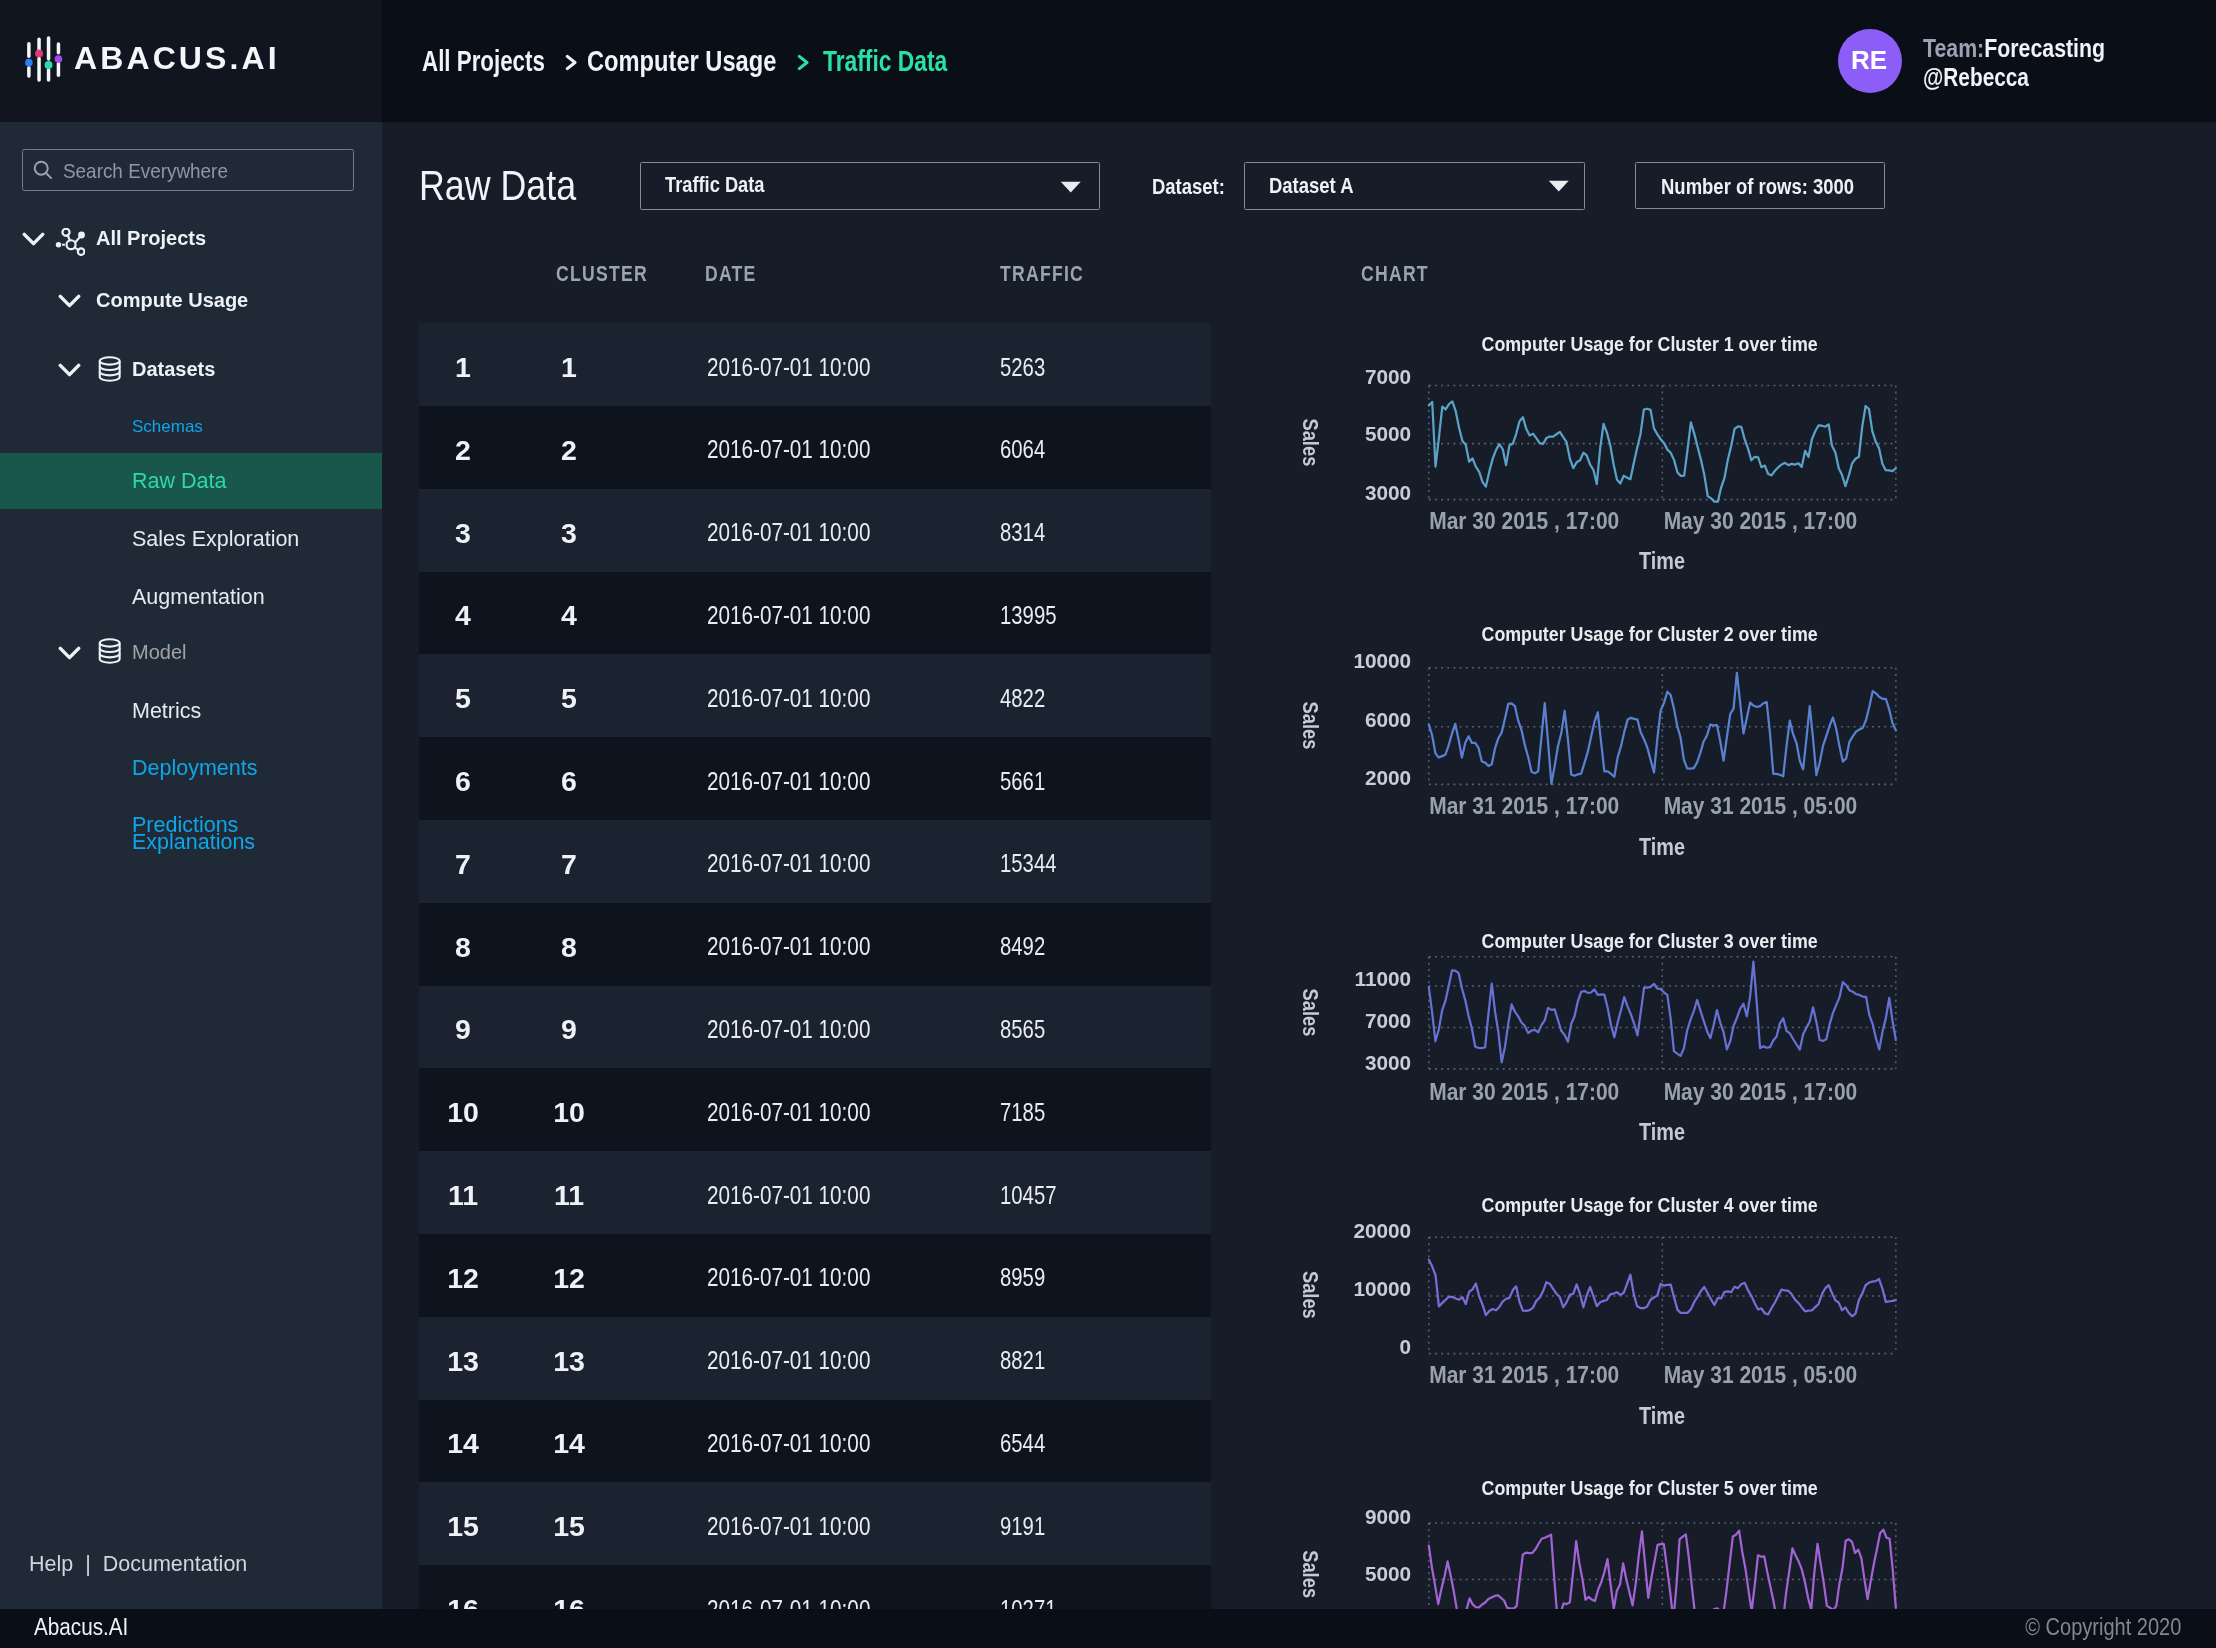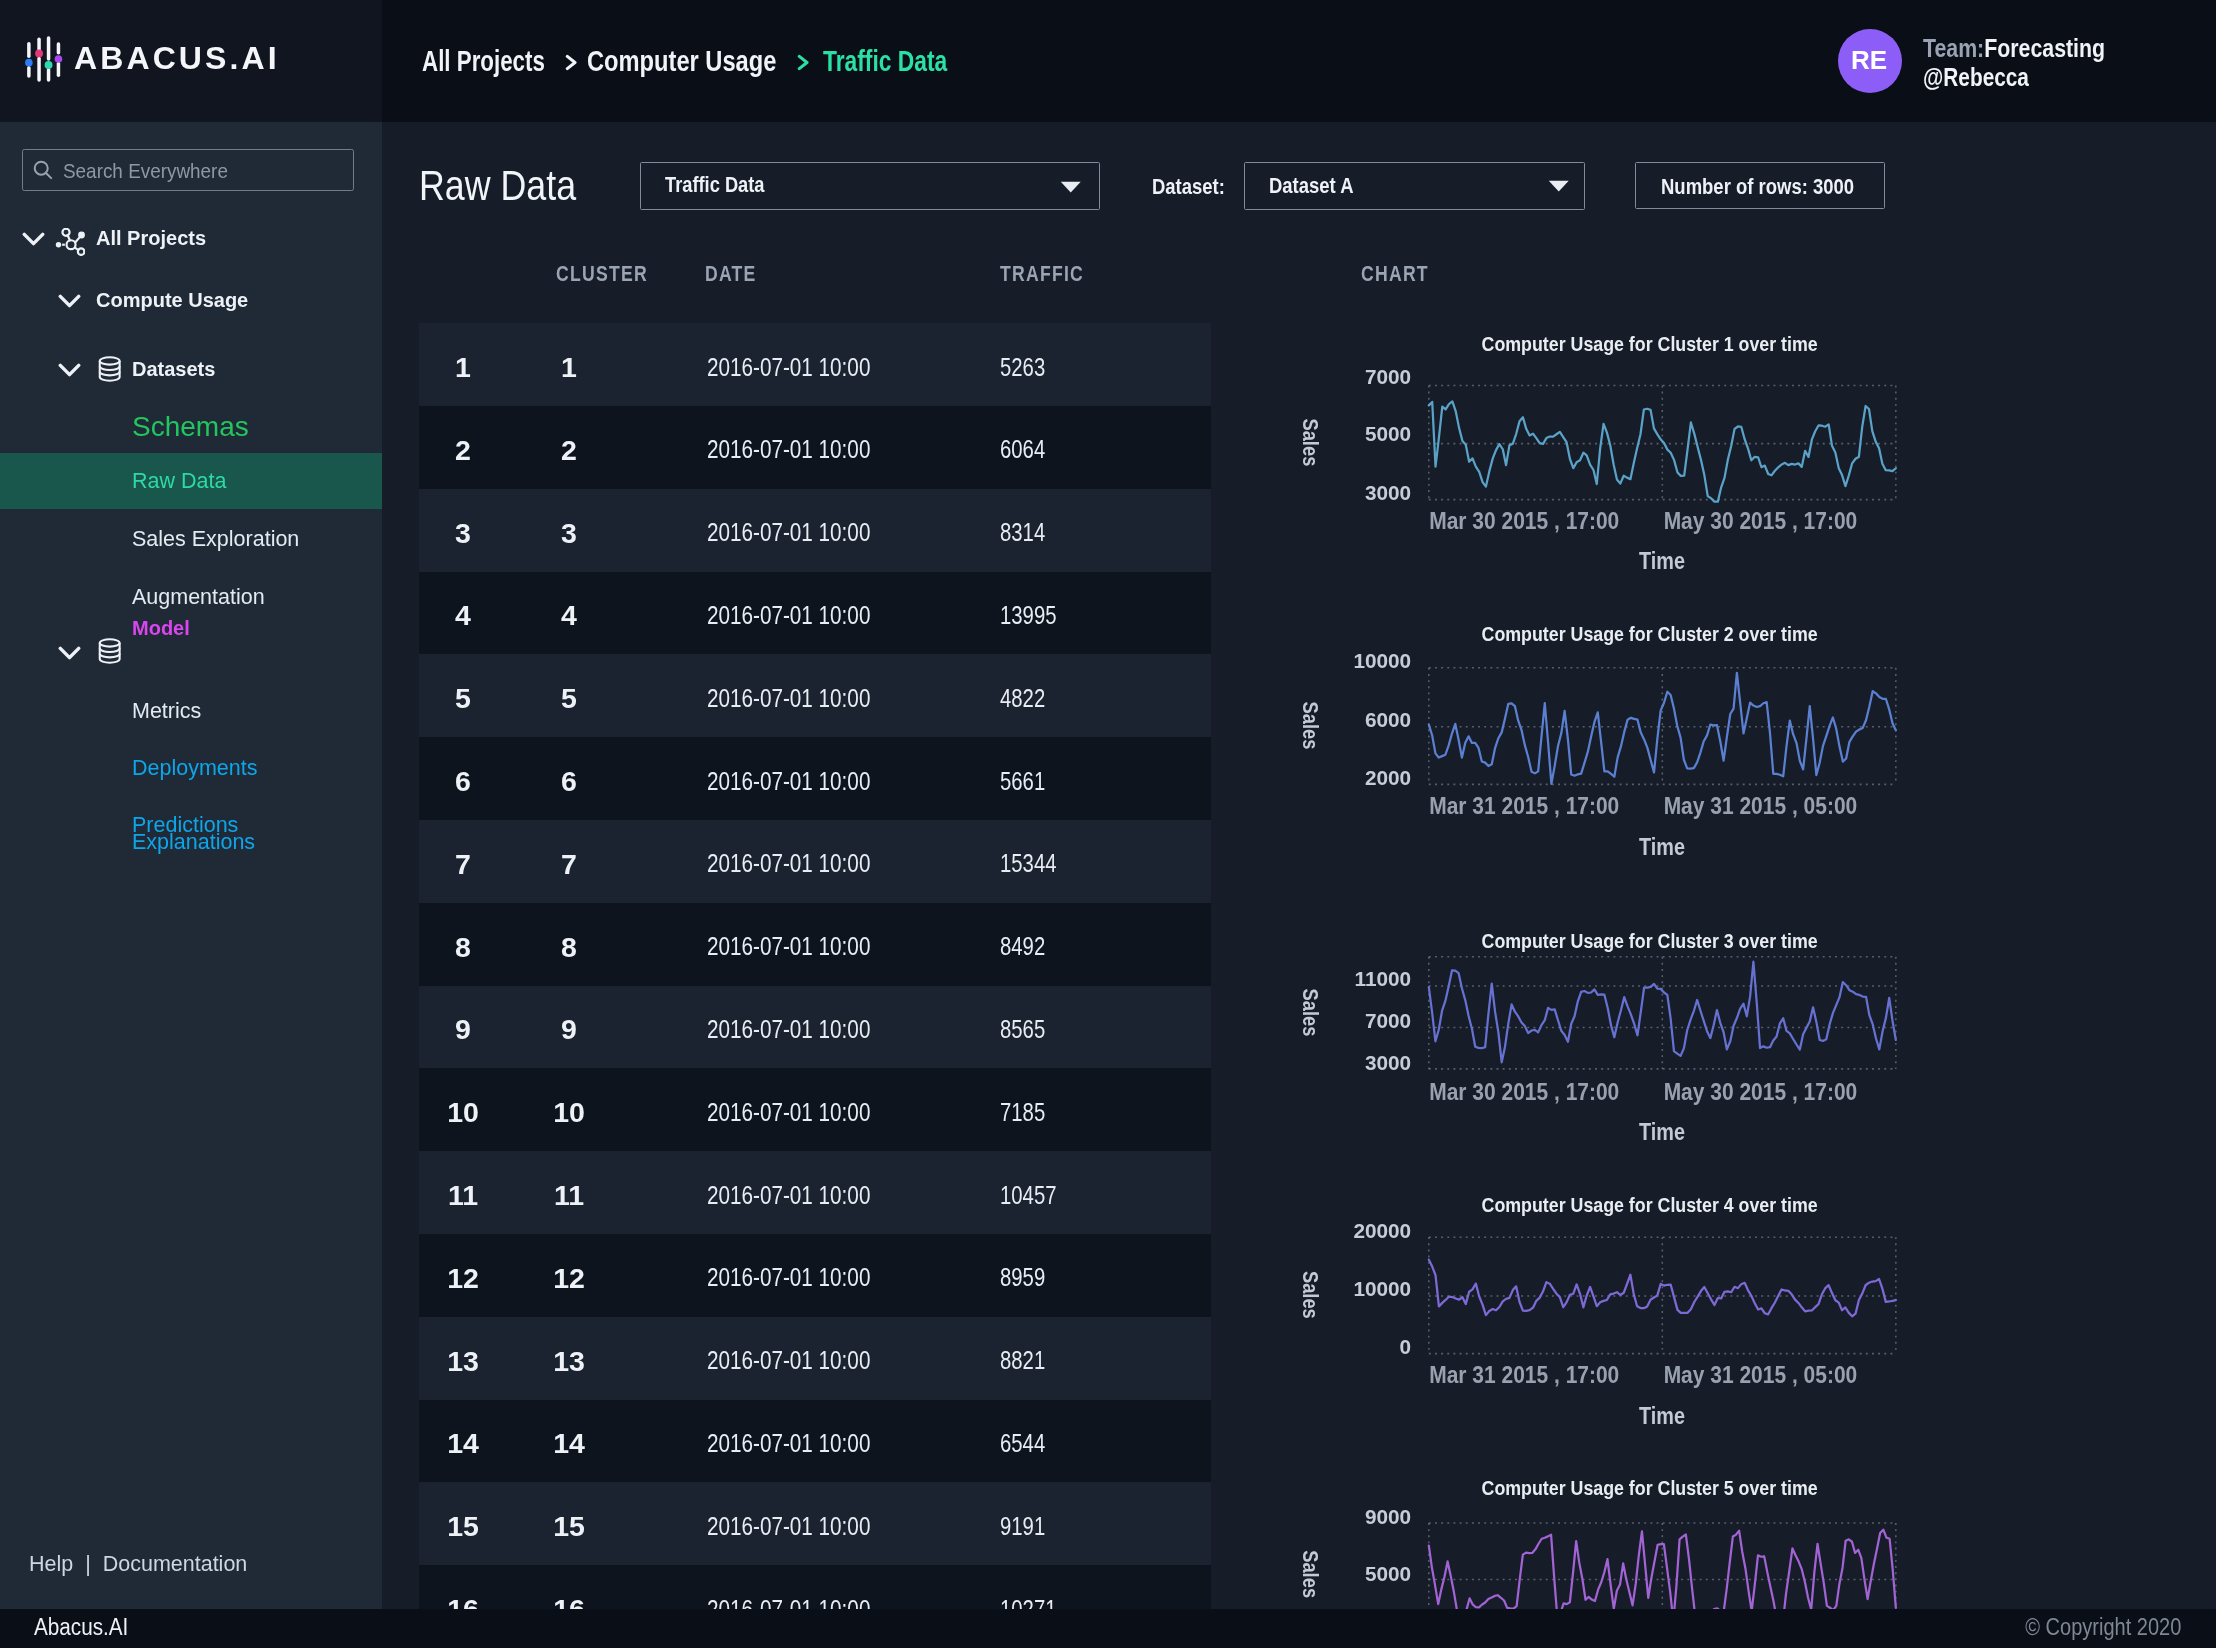--- a/index.html
+++ b/index.html
@@ -212,34 +212,34 @@
 <span style="position:absolute;left:96px;top:290px;font-size:20px;font-weight:bold;color:#eef2f7;line-height:20px;white-space:pre">Compute Usage</span>
 <svg style="position:absolute;left:58px;top:363px" width="23" height="14" viewBox="0 0 30 18">
       <polyline points="3,3 15.0,15 27,3" fill="none" stroke="#eef2f7" stroke-width="4.5" stroke-linecap="round" stroke-linejoin="round"></polyline>
     </svg>
 <svg style="position:absolute;left:97px;top:356px" width="25.4" height="26" viewBox="0 0 33 34">
       <ellipse cx="16.5" cy="6.5" rx="13" ry="4.8" fill="none" stroke="#eef2f7" stroke-width="2.7"></ellipse>
       <path d="M3.5 6.5 v21 c0 2.7 5.8 4.8 13 4.8 s13-2.1 13-4.8 V6.5" fill="none" stroke="#eef2f7" stroke-width="2.7"></path>
       <path d="M3.5 13.5 c0 2.7 5.8 4.8 13 4.8 s13-2.1 13-4.8 M3.5 20.5 c0 2.7 5.8 4.8 13 4.8 s13-2.1 13-4.8" fill="none" stroke="#eef2f7" stroke-width="2.7"></path>
     </svg>
 <span style="position:absolute;left:132px;top:359px;font-size:20px;font-weight:bold;color:#eef2f7;line-height:20px;white-space:pre">Datasets</span>
-<span style="position:absolute;left:132px;top:416px;font-size:28px;font-weight:normal;color:#22c55e;line-height:21.5px;white-space:pre">Schemas</span>
+<span style="position:absolute;left:132px;top:416px;font-size:17px;font-weight:normal;color:#0ea5e9;line-height:21.5px;white-space:pre">Schemas</span>
 <div style="position:absolute;left:0;top:453px;width:382px;height:56px;background:#19564b"></div>
 <span style="position:absolute;left:132px;top:471px;font-size:21.5px;font-weight:normal;color:#2fd9a5;line-height:21.5px;white-space:pre">Raw Data</span>
 <span style="position:absolute;left:132px;top:529px;font-size:21.5px;font-weight:normal;color:#e4eaf1;line-height:21.5px;white-space:pre">Sales Exploration</span>
 <span style="position:absolute;left:132px;top:587px;font-size:21.5px;font-weight:normal;color:#e4eaf1;line-height:21.5px;white-space:pre">Augmentation</span>
 <svg style="position:absolute;left:58px;top:646px" width="23" height="14" viewBox="0 0 30 18">
       <polyline points="3,3 15.0,15 27,3" fill="none" stroke="#eef2f7" stroke-width="4.5" stroke-linecap="round" stroke-linejoin="round"></polyline>
     </svg>
 <svg style="position:absolute;left:97px;top:638px" width="25.4" height="26" viewBox="0 0 33 34">
       <ellipse cx="16.5" cy="6.5" rx="13" ry="4.8" fill="none" stroke="#eef2f7" stroke-width="2.7"></ellipse>
       <path d="M3.5 6.5 v21 c0 2.7 5.8 4.8 13 4.8 s13-2.1 13-4.8 V6.5" fill="none" stroke="#eef2f7" stroke-width="2.7"></path>
       <path d="M3.5 13.5 c0 2.7 5.8 4.8 13 4.8 s13-2.1 13-4.8 M3.5 20.5 c0 2.7 5.8 4.8 13 4.8 s13-2.1 13-4.8" fill="none" stroke="#eef2f7" stroke-width="2.7"></path>
     </svg>
-<span style="position:absolute;left:132px;top:618px;font-size:20px;font-weight:bold;color:#d946ef;line-height:20px;white-space:pre">Model</span>
+<span style="position:absolute;left:132px;top:642px;font-size:20px;font-weight:normal;color:#a3a3a3;line-height:20px;white-space:pre">Model</span>
 <span style="position:absolute;left:132px;top:701px;font-size:21.5px;font-weight:normal;color:#e4eaf1;line-height:21.5px;white-space:pre">Metrics</span>
 <span style="position:absolute;left:132px;top:758px;font-size:21.5px;font-weight:normal;color:#0ea5e9;line-height:21.5px;white-space:pre">Deployments</span>
 <span style="position:absolute;left:132px;top:815px;font-size:21.5px;font-weight:normal;color:#0ea5e9;line-height:21.5px;white-space:pre">Predictions</span>
 <span style="position:absolute;left:132px;top:832px;font-size:21.5px;font-weight:normal;color:#0ea5e9;line-height:21.5px;white-space:pre">Explanations</span>
 <span style="position:absolute;left:29px;top:1554px;font-size:21.5px;font-weight:normal;color:#cfd6e0;line-height:21.5px;white-space:pre">Help&nbsp;&nbsp;|&nbsp;&nbsp;Documentation</span>
 
   <div style="position:absolute;left:0;top:0;width:2216px;height:122px;background:#0a0e16">
     <div style="position:absolute;left:0;top:0;width:382px;height:122px;background:#10151f"></div>
   </div>
   <svg style="position:absolute;left:25.4px;top:35px" width="38" height="48" viewBox="0 0 50 62">

